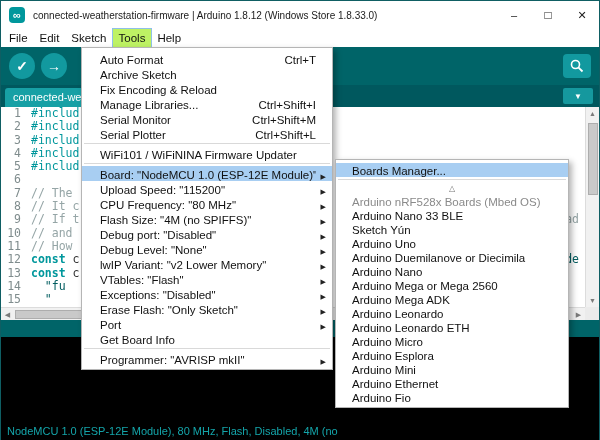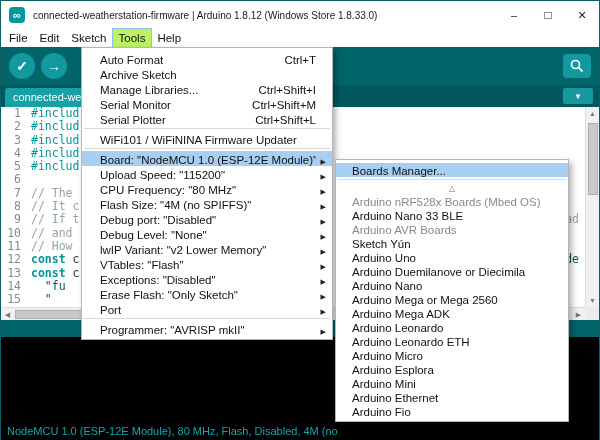--- a/index.html
+++ b/index.html
@@ -167,20 +167,24 @@
       <div class="mi">
         <span class="mi-label">Auto Format</span>
         <span class="mi-short">Ctrl+T</span>
         <span class="mi-arrow"></span>
       </div>
       <div class="mi">
         <span class="mi-label">Archive Sketch</span>
         <span class="mi-arrow"></span>
       </div>
       <div class="mi">
+        <span class="mi-label">Fix Encoding &amp; Reload</span>
+        <span class="mi-arrow"></span>
+      </div>
+      <div class="mi">
         <span class="mi-label">Manage Libraries...</span>
         <span class="mi-short">Ctrl+Shift+I</span>
         <span class="mi-arrow"></span>
       </div>
       <div class="mi">
         <span class="mi-label">Serial Monitor</span>
         <span class="mi-short">Ctrl+Shift+M</span>
         <span class="mi-arrow"></span>
       </div>
       <div class="mi">
@@ -230,20 +234,24 @@
         <span class="mi-label">Exceptions: "Disabled"</span>
         <span class="mi-arrow">▶</span>
       </div>
       <div class="mi">
         <span class="mi-label">Erase Flash: "Only Sketch"</span>
         <span class="mi-arrow">▶</span>
       </div>
       <div class="mi">
         <span class="mi-label">Port</span>
         <span class="mi-arrow">▶</span>
+      </div>
+      <div class="mi">
+        <span class="mi-label">Get Board Info</span>
+        <span class="mi-arrow"></span>
       </div>
       <div class="msep"></div>
       <div class="mi">
         <span class="mi-label">Programmer: "AVRISP mkII"</span>
         <span class="mi-arrow">▶</span>
       </div>
     </div>
 
   <div class="menu" id="board-submenu">
       <div class="mi hl">
@@ -253,24 +261,20 @@
       <div class="msep"></div>
       <div class="mscroll">△</div>
       <div class="mi dis">
         <span class="mi-label">Arduino nRF528x Boards (Mbed OS)</span>
         <span class="mi-arrow"></span>
       </div>
       <div class="mi">
         <span class="mi-label">Arduino Nano 33 BLE</span>
         <span class="mi-arrow"></span>
       </div>
-      <div class="mi dis">
-        <span class="mi-label">Arduino AVR Boards</span>
-        <span class="mi-arrow"></span>
-      </div>
       <div class="mi">
         <span class="mi-label">Sketch Yún</span>
         <span class="mi-arrow"></span>
       </div>
       <div class="mi">
         <span class="mi-label">Arduino Uno</span>
         <span class="mi-arrow"></span>
       </div>
       <div class="mi">
         <span class="mi-label">Arduino Duemilanove or Diecimila</span>

